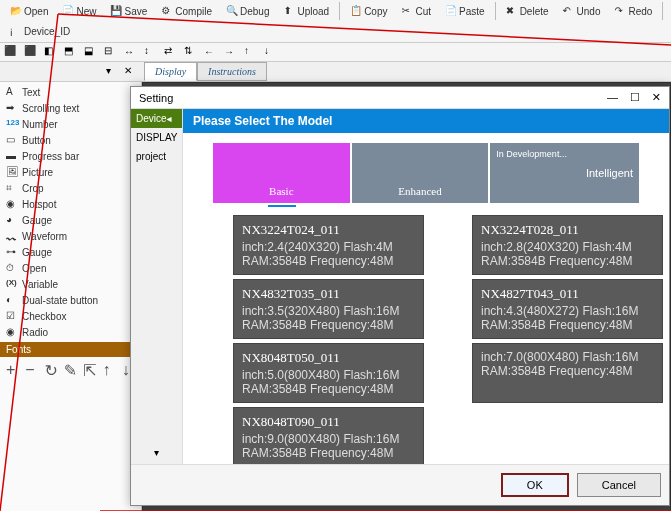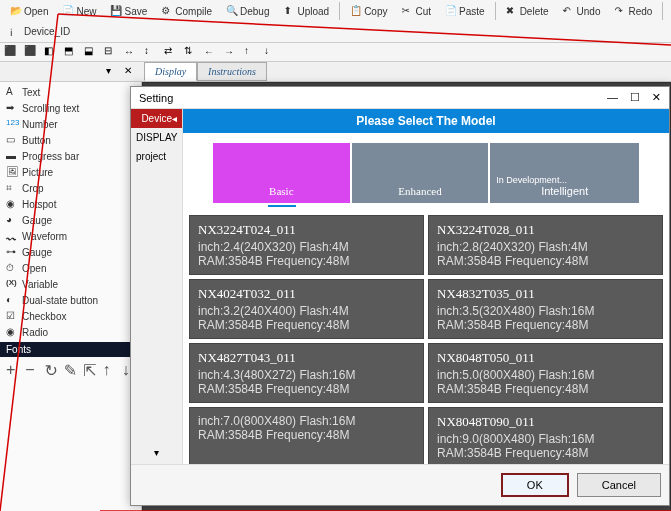--- a/index.html
+++ b/index.html
@@ -21,51 +21,51 @@
 .mid-tab { padding: 3px 10px; border: 1px solid #aaa; background: #e8e8e8; cursor: pointer; color: #2a5a8a; font-style: italic; font-family: serif; }
 .mid-tab.sel { background: #fff; border-bottom: 1px solid #fff; }
 
 
 .main-area { display: flex; height: calc(100% - 60px); }
 .sidebar { width: 142px; background: #fafafa; border-right: 1px solid #ccc; }
 .sb-header { background: #0a84d8; color: #fff; padding: 3px 6px; font-size: 10px; }
 .sb-list { padding: 2px 0; }
 .sb-item { display: flex; align-items: center; gap: 4px; padding: 2px 6px; font-size: 10px; color: #333; cursor: pointer; }
 .sb-icon { width: 12px; height: 12px; display: inline-block; flex-shrink: 0; }
-.sb-footer { background: #0f172a; padding: 2px 6px; font-size: 10px; color: #fff; }
+.sb-footer { background: #a16207; padding: 2px 6px; font-size: 10px; color: #fff; }
 .sb-tools { display: flex; gap: 6px; padding: 4px 6px; }
 .sb-tool { width: 14px; height: 14px; cursor: pointer; color: #555; }
 
 
 .canvas { flex: 1; background: #444; border: 1px solid #333; position: relative; }
 .logo-band { position: absolute; top: 16px; left: 8px; color: #fff; font-size: 22px; font-weight: bold; display: flex; align-items: center; gap: 10px; }
 .logo-badge { width: 46px; height: 46px; background: #3a7fc8; display: flex; align-items: center; justify-content: center; border: 3px solid #fff; }
 .logo-badge-inner { color: #fff; font-size: 20px; font-weight: bold; }
 
 
 .modal { position: absolute; top: 86px; left: 130px; width: 540px; height: 420px; background: #fff; border: 1px solid #888; box-shadow: 0 0 10px rgba(0,0,0,0.3); display: flex; flex-direction: column; }
 .modal-title { display: flex; justify-content: space-between; align-items: center; padding: 4px 8px; font-size: 11px; }
 .modal-ctrls { display: flex; gap: 12px; font-size: 11px; }
 .modal-ctrls span { cursor: pointer; }
 .modal-body { flex: 1; display: flex; border-top: 1px solid #ddd; overflow: hidden; }
 .modal-left { width: 52px; background: #f0f0f0; border-right: 1px solid #ddd; font-size: 10px; position: relative; }
 .ml-item { padding: 4px 5px; cursor: pointer; }
-.ml-item.sel { background: #b91c1c; color: #fff; display: flex; justify-content: flex-end; }
+.ml-item.sel { background: #4d7c0f; color: #fff; display: flex; justify-content: flex-start; }
 .ml-arrow { position: absolute; bottom: 6px; left: 50%; transform: translateX(-50%); cursor: pointer; }
 .modal-right { flex: 1; display: flex; flex-direction: column; }
-.mr-header { background: #0a84d8; color: #fff; padding: 5px 10px; font-size: 12px; font-weight: bold; text-align: center; }
+.mr-header { background: #0a84d8; color: #fff; padding: 5px 10px; font-size: 12px; font-weight: bold; }
 .mr-tabs { display: flex; gap: 2px; padding: 10px 30px 8px; }
 .mr-tab { flex: 1; height: 60px; display: flex; align-items: flex-end; justify-content: center; color: #fff; font-size: 11px; padding-bottom: 6px; cursor: pointer; font-family: serif; position: relative; }
 .mr-tab.basic { background: #d946ef; }
 .mr-tab.enhanced { background: #7a8a9a; }
-.mr-tab.intel { background: #7a8a9a; flex-direction: column; align-items: flex-start; justify-content: flex-end; padding: 6px; }
+.mr-tab.intel { background: #7a8a9a; flex-direction: row; align-items: flex-start; justify-content: space-between; padding: 6px; }
 .mr-tab-top { font-size: 9px; font-family: Arial; }
 .mr-tab.basic::after { content: ""; position: absolute; bottom: -4px; left: 40%; width: 28px; height: 2px; background: #0a84d8; }
 .mr-grid { padding: 4px 6px; display: grid; grid-template-columns: 1fr 1fr; gap: 4px; }
-.mr-card { background: #5a5a5a; color: #fff; padding: 6px 8px; cursor: pointer; border: 1px solid #444; }
+.mr-card { background: #5a5a5a; color: #fff; padding: 6px 8px; cursor: pointer; border: 1px solid #444; margin-left: 44px; }
 .mr-card-title { font-size: 13px; font-family: "Times New Roman", serif; margin-bottom: 2px; }
 .mr-card-sub { font-size: 12px; color: #ddd; }
 .modal-footer { display: flex; justify-content: flex-end; gap: 8px; padding: 8px; border-top: 1px solid #ddd; background: #f5f5f5; }
 .btn { padding: 4px 24px; font-size: 11px; cursor: pointer; border: 1px solid #888; background: #e8e8e8; }
 .btn.primary { border: 2px solid #7f1d1d; background: #eef5fc; }
 
 
 .overlay { position: absolute; top: 0; left: 0; width: 671px; height: 511px; pointer-events: none; }
 </style>
 </head>
@@ -162,21 +162,21 @@
     <div class="sb-list">
       <div class="sb-item">
           <span class="sb-icon">A</span>
           <span>Text</span>
         </div>
       <div class="sb-item">
           <span class="sb-icon">➡</span>
           <span>Scrolling text</span>
         </div>
       <div class="sb-item">
-          <span class="sb-icon" style="color:#0a84d8;font-weight:normal;font-size:8px;">123</span>
+          <span class="sb-icon" style="color:#0a84d8;font-weight:bold;font-size:8px;">123</span>
           <span>Number</span>
         </div>
       <div class="sb-item">
           <span class="sb-icon">▭</span>
           <span>Button</span>
         </div>
       <div class="sb-item">
           <span class="sb-icon">▬</span>
           <span>Progress bar</span>
         </div>
@@ -279,24 +279,20 @@
       <div class="mr-grid">
         <div class="mr-card">
             <div class="mr-card-title">NX3224T024_011</div>
             <div class="mr-card-sub">inch:2.4(240X320) Flash:4M RAM:3584B Frequency:48M</div>
           </div>
         <div class="mr-card">
             <div class="mr-card-title">NX3224T028_011</div>
             <div class="mr-card-sub">inch:2.8(240X320) Flash:4M RAM:3584B Frequency:48M</div>
           </div>
         <div class="mr-card">
-            <div class="mr-card-title">NX4024T032_011</div>
-            <div class="mr-card-sub">inch:3.2(240X400) Flash:4M RAM:3584B Frequency:48M</div>
-          </div>
-        <div class="mr-card">
             <div class="mr-card-title">NX4832T035_011</div>
             <div class="mr-card-sub">inch:3.5(320X480) Flash:16M RAM:3584B Frequency:48M</div>
           </div>
         <div class="mr-card">
             <div class="mr-card-title">NX4827T043_011</div>
             <div class="mr-card-sub">inch:4.3(480X272) Flash:16M RAM:3584B Frequency:48M</div>
           </div>
         <div class="mr-card">
             <div class="mr-card-title">NX8048T050_011</div>
             <div class="mr-card-sub">inch:5.0(800X480) Flash:16M RAM:3584B Frequency:48M</div>

